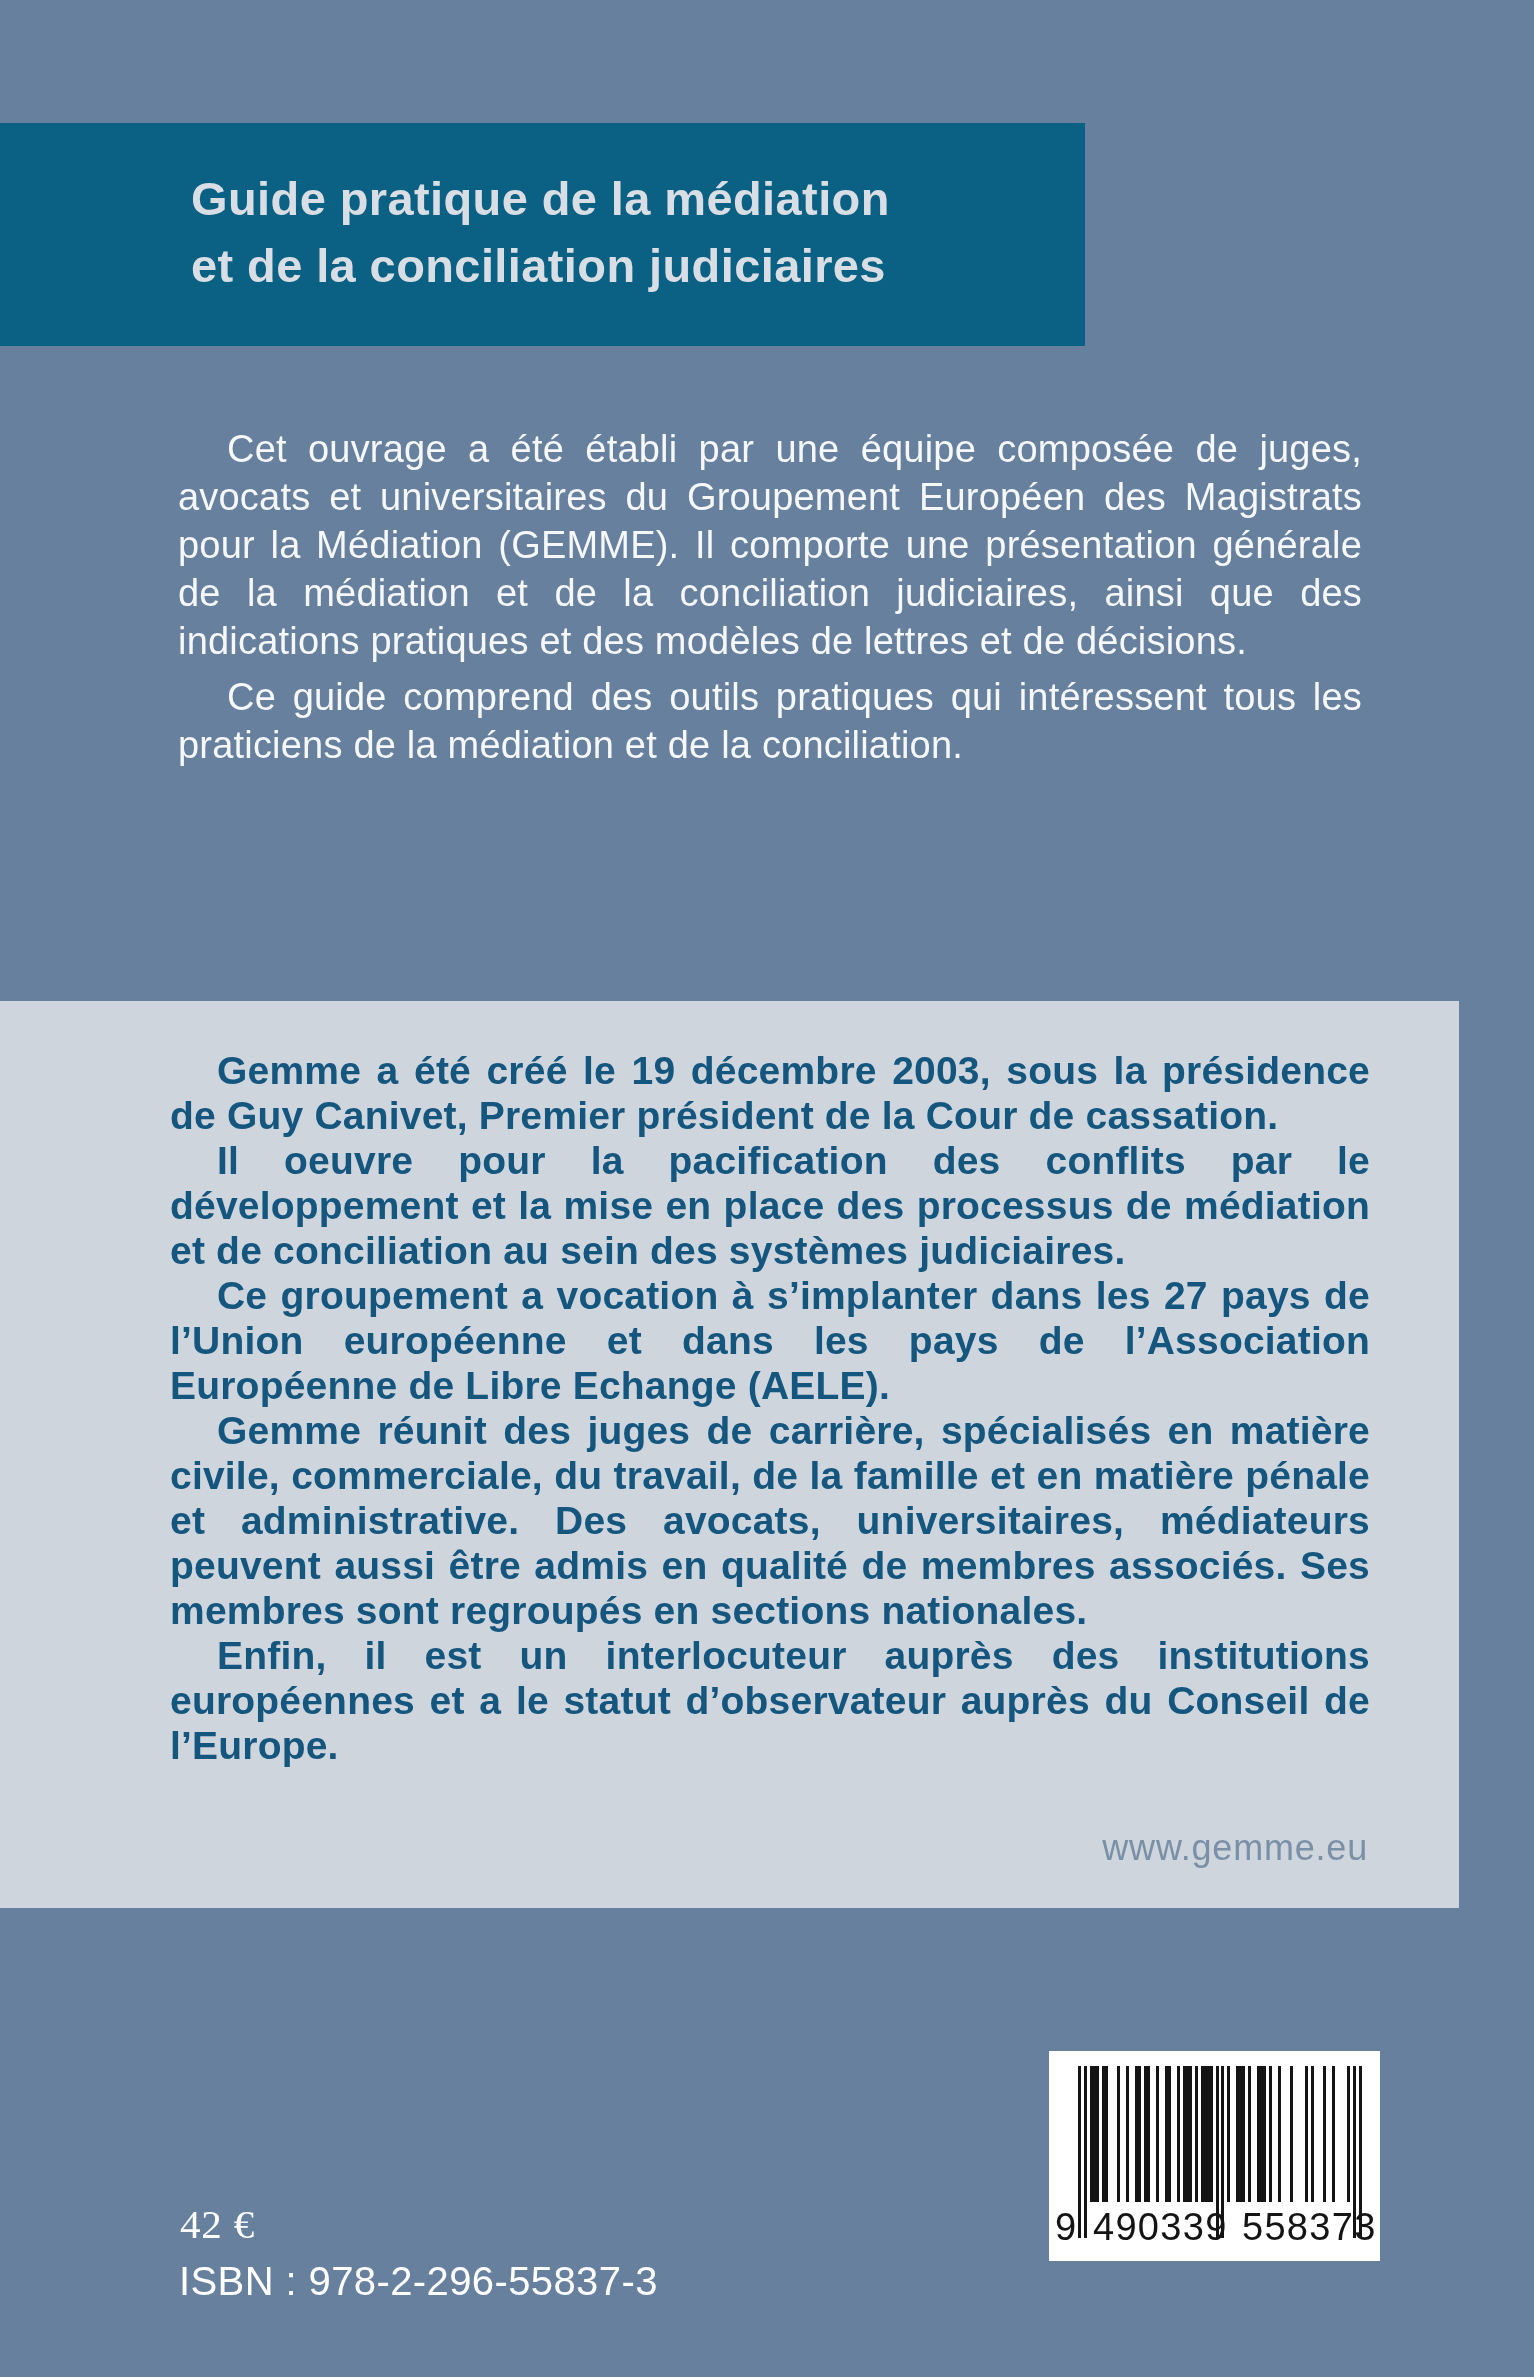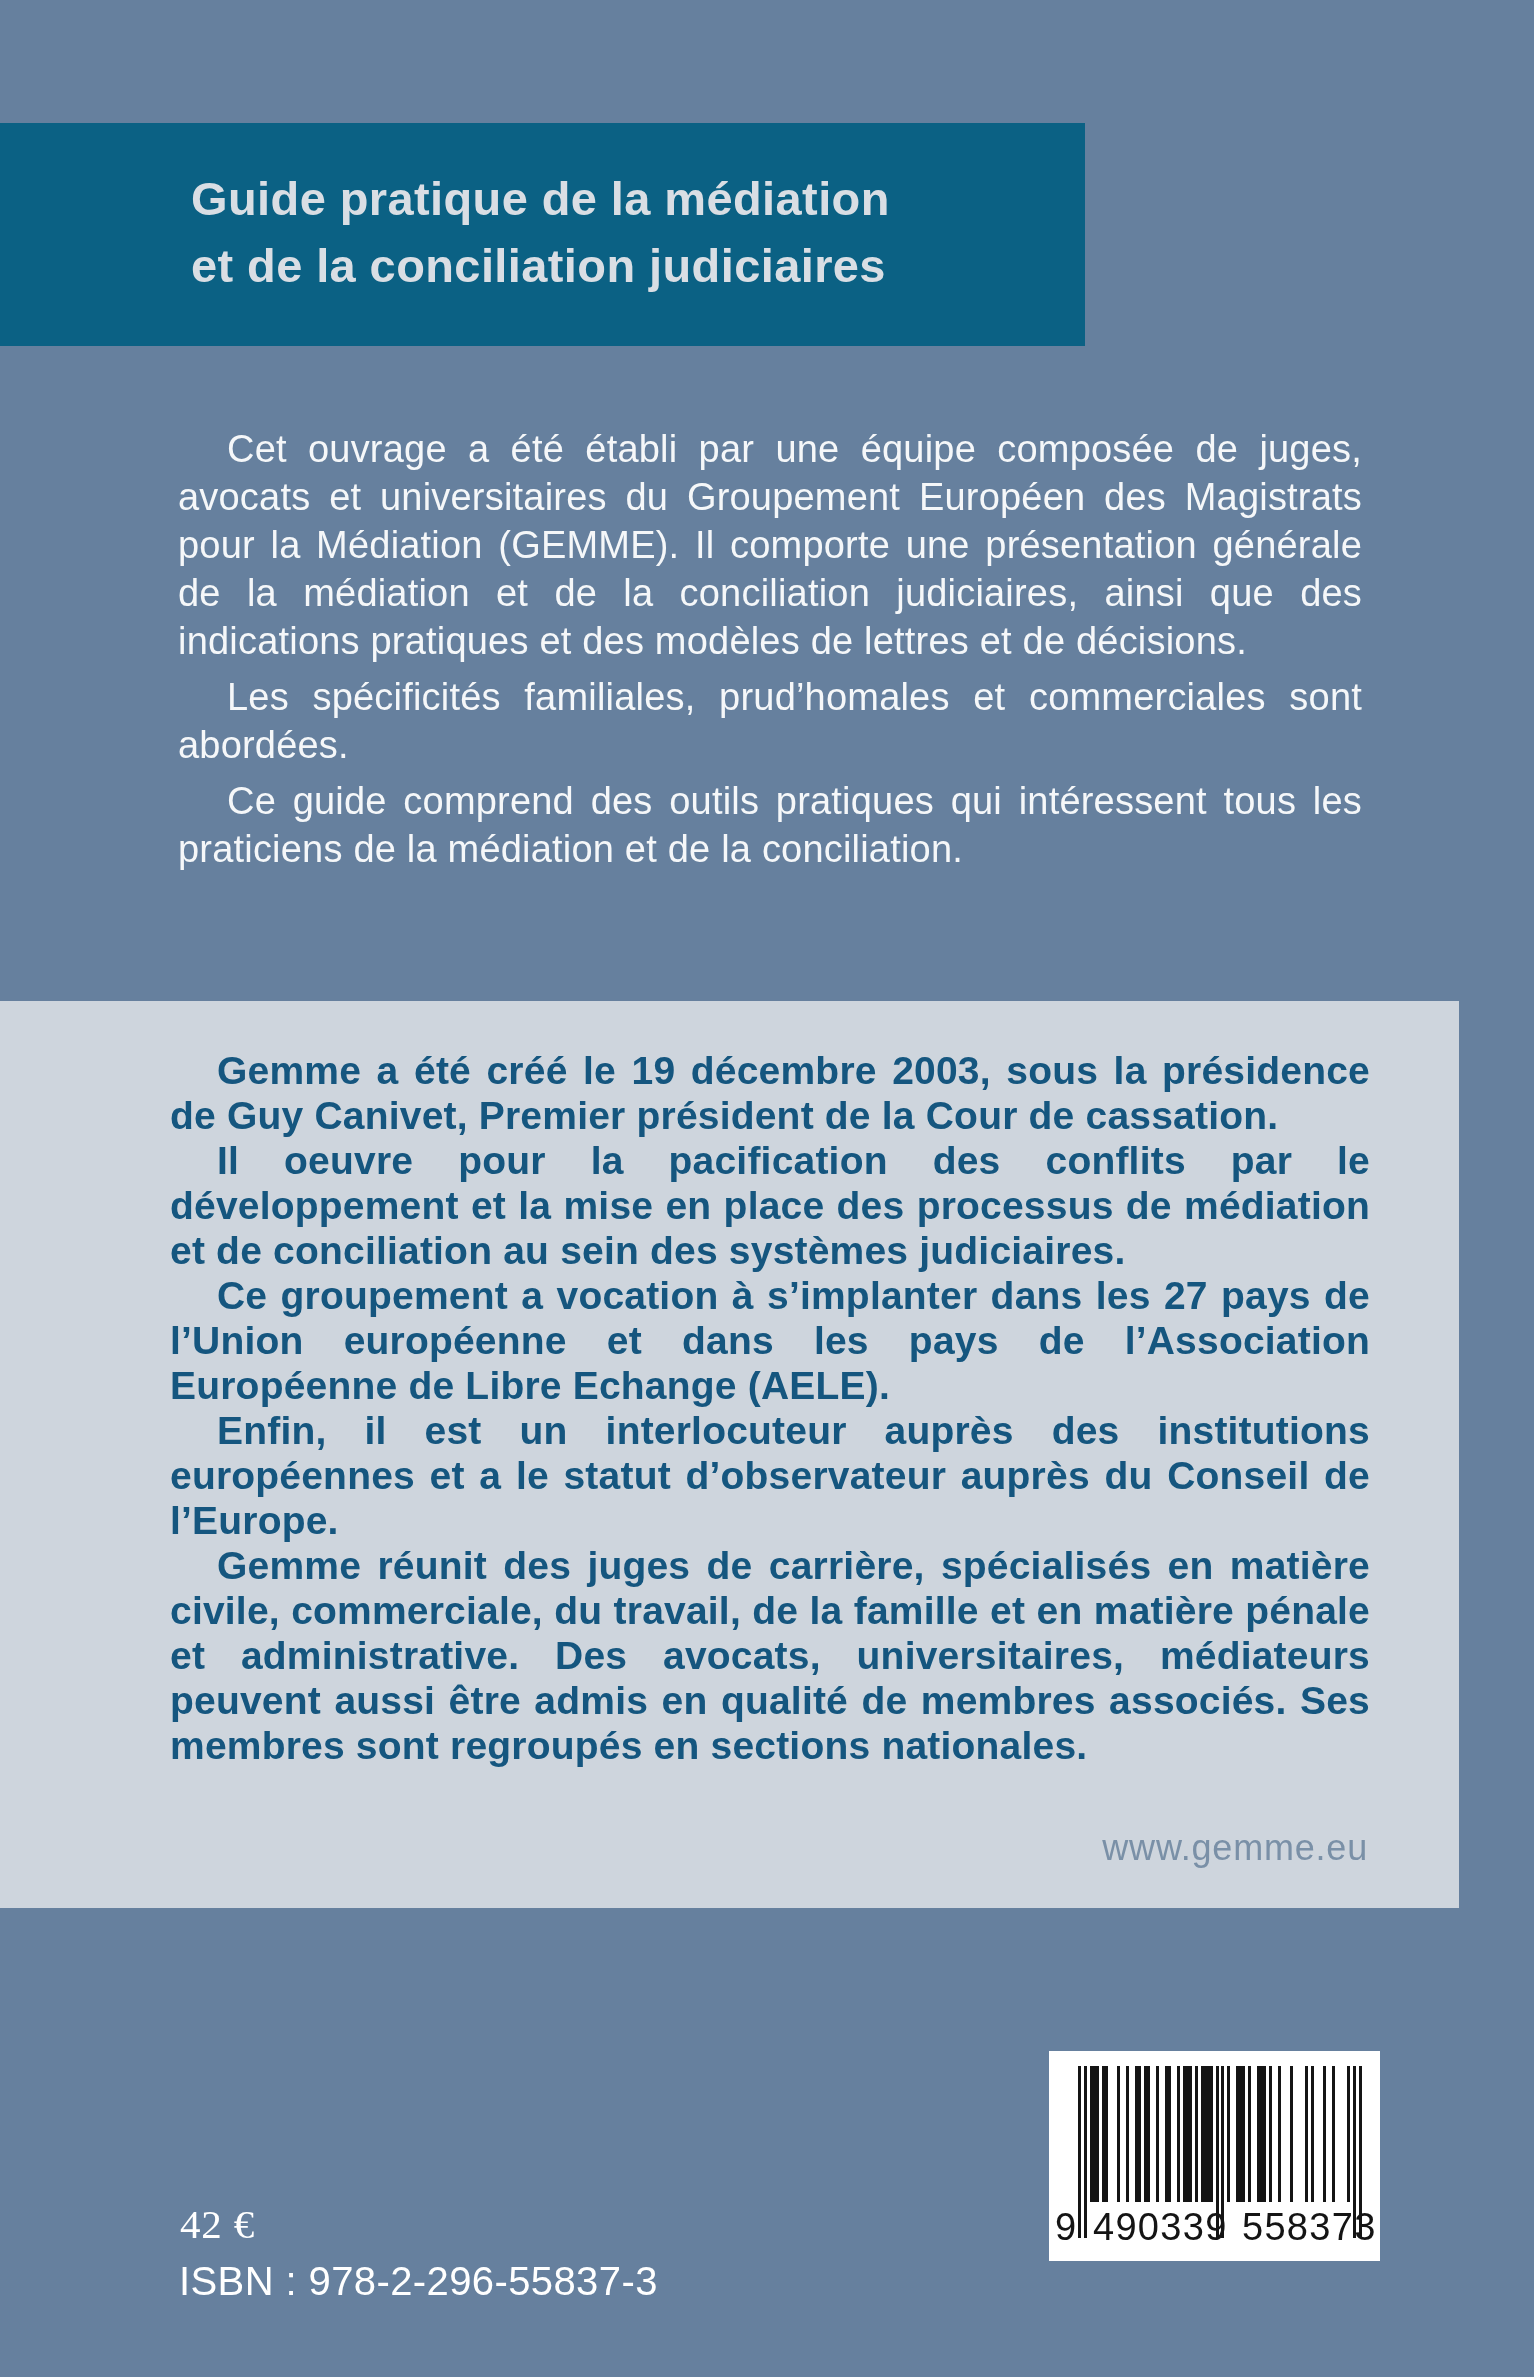--- a/index.html
+++ b/index.html
@@ -156,31 +156,30 @@
 
   <div class="title-box">
     <div class="title-lines">
       <span class="title-line">Guide pratique de la médiation</span>
       <span class="title-line">et de la conciliation judiciaires</span>
     </div>
   </div>
 
   <div class="synopsis">
     <p>Cet ouvrage a été établi par une équipe composée de juges, avocats et universitaires du Groupement Européen des Magistrats pour la Médiation (GEMME). Il comporte une présentation générale de la médiation et de la conciliation judiciaires, ainsi que des indications pratiques et des modèles de lettres et de décisions.</p>
-    <p>Les spécificités familiales, prud’homales et commerciales sont abordées.</p>
     <p>Ce guide comprend des outils pratiques qui intéressent tous les praticiens de la médiation et de la conciliation.</p>
   </div>
 
   <div class="gemme-panel">
     <div class="gemme-text">
       <p>Gemme a été créé le 19 décembre 2003, sous la présidence de Guy Canivet, Premier président de la Cour de cassation.</p>
       <p>Il oeuvre pour la pacification des conflits par le développement et la mise en place des processus de médiation et de conciliation au sein des systèmes judiciaires.</p>
       <p>Ce groupement a vocation à s’implanter dans les 27 pays de l’Union européenne et dans les pays de l’Association Européenne de Libre Echange (AELE).</p>
+      <p>Gemme réunit des juges de carrière, spécialisés en matière civile, commerciale, du travail, de la famille et en matière pénale et administrative. Des avocats, universitaires, médiateurs peuvent aussi être admis en qualité de membres associés. Ses membres sont regroupés en sections nationales.</p>
       <p>Enfin, il est un interlocuteur auprès des institutions européennes et a le statut d’observateur auprès du Conseil de l’Europe.</p>
-      <p>Gemme réunit des juges de carrière, spécialisés en matière civile, commerciale, du travail, de la famille et en matière pénale et administrative. Des avocats, universitaires, médiateurs peuvent aussi être admis en qualité de membres associés. Ses membres sont regroupés en sections nationales.</p>
     </div>
     <div class="website">www.gemme.eu</div>
   </div>
 
   <div class="price">42 €</div>
 
   <div class="isbn">ISBN : 978-2-296-55837-3</div>
 
   <div class="barcode-box">
     <svg id="barcode-svg" viewBox="0 0 95 205" preserveAspectRatio="none" shape-rendering="crispEdges" xmlns="http://www.w3.org/2000/svg">

